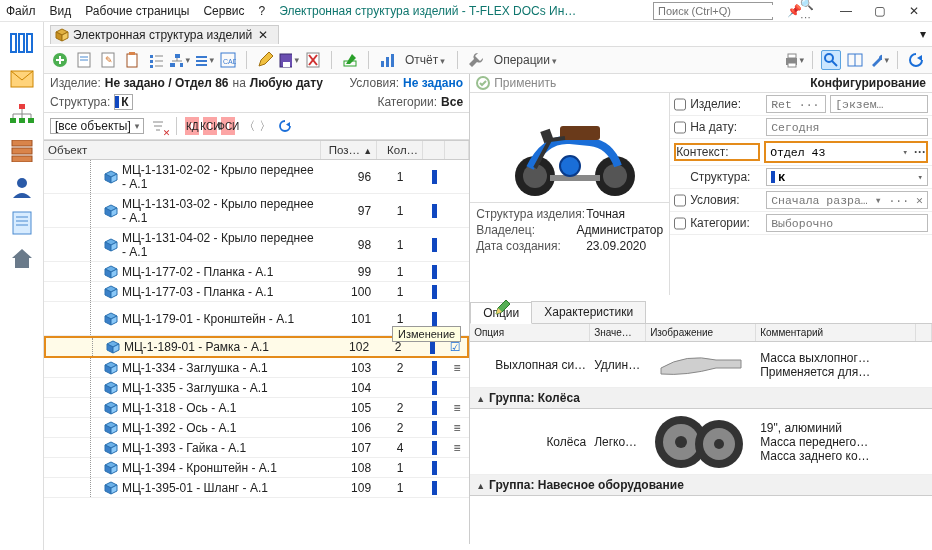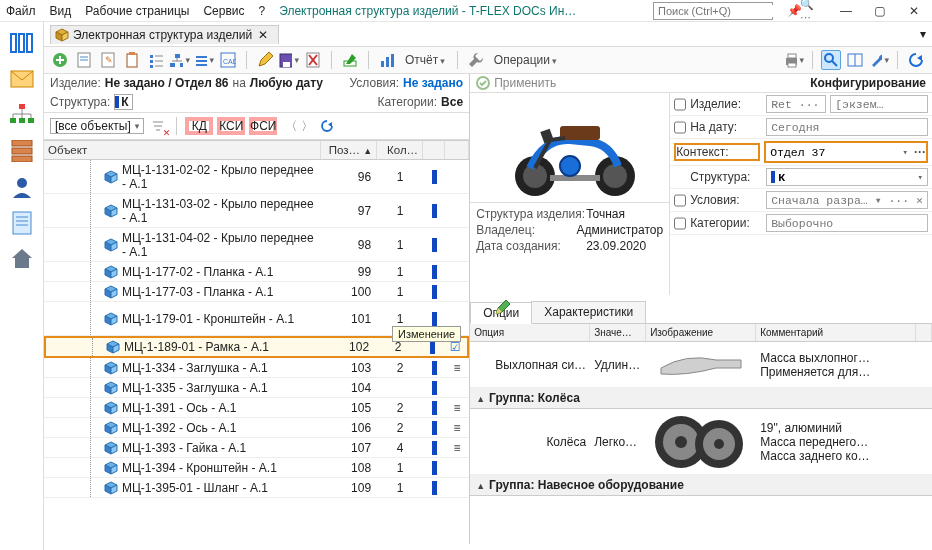--- a/index.html
+++ b/index.html
@@ -40,21 +40,21 @@
 
   
   .filter-row { display:flex; align-items:center; padding:2px 6px; gap:4px; font-size:12px; }
   .filter-row .label { color:#555; }
   .filter-row .bold { font-weight:bold; }
   .filter-row .link { color:#0066cc; font-weight:bold; }
   .kbox { border:1px solid #aaa; padding:0 3px 0 0; display:inline-flex; align-items:center; }
   .kbox .bar { display:inline-block; width:4px; height:12px; background:#1047c0; margin-right:2px;}
   .pill { border:1px solid #aaa; padding:0 4px; display:inline-flex; align-items:center; }
   .toolbtns { display:flex; gap:4px; }
-  .sq { width:28px; height:18px; border:4px solid #fca5a5; display:flex; align-items:center; justify-content:center; font-size:12px; cursor:pointer; background:#fff; }
+  .sq { width:14px; height:18px; border:6px solid #fca5a5; display:flex; align-items:center; justify-content:center; font-size:10px; cursor:pointer; background:#fff; }
 
   
   .grid-head { display:flex; border-top:1px solid #ccc; border-bottom:1px solid #ccc; background:#f3f3f3; font-size:11.5px; }
   .grid-head .col { padding:3px 4px; border-right:1px solid #ddd; color:#333; }
   .c-obj { flex:1; }
   .c-pos { width:56px; text-align:right; }
   .c-kol { width:46px; text-align:right; }
   .c-blank1 { width:22px; }
   .c-blank2 { width:24px; }
 
@@ -569,21 +569,21 @@
         </div>
         <div class="row">
           <span class="treeline"></span>
           <span class="ico">
             <svg width="15" height="14">
               <polygon points="7,1 13,4 7,7 1,4" fill="#6ab0e8" stroke="#2a70b0"></polygon>
               <polygon points="1,4 7,7 7,13 1,10" fill="#3a80c8" stroke="#2a70b0"></polygon>
               <polygon points="13,4 7,7 7,13 13,10" fill="#8ac8f8" stroke="#2a70b0"></polygon>
             </svg>
           </span>
-          <span class="name">МЦ-1-391 - Ось - A.1</span>
+          <span class="name">МЦ-1-318 - Ось - A.1</span>
           <span class="pos">105</span>
           <span class="kol">2</span>
           <span class="bluecol">
             <span class="bar"></span>
           </span>
           <span class="extra">
             <span class="hamb">≡</span>
           </span>
         </div>
         <div class="row">
@@ -716,21 +716,21 @@
           <input type="checkbox" class="chk" style="">
           <span class="lab">На дату:</span>
           <span class="val">Сегодня</span>
         </div>
         <div class="form-row hl">
           <span class="lab-wrap" style="width:86px">
               <span class="lab" style="width:78px">Контекст:</span>
             </span>
           <span class="val-wrap" style="flex:1">
               <span class="val" style="color:#000;border:none;flex:1">
-                <span>Отдел 37</span>
+                <span>Отдел 43</span>
                 <span class="dd-arrow" style="margin-left:auto">▾</span>
               </span>
               <span class="dots">···</span>
             </span>
         </div>
         <div class="form-row">
           <span style="width:12px"></span>
           <span class="lab">Структура:</span>
           <span class="val" style="color:#000">
               <span class="bar" style="display:inline-block;width:4px;height:12px;background:#1047c0;margin-right:3px"></span>

